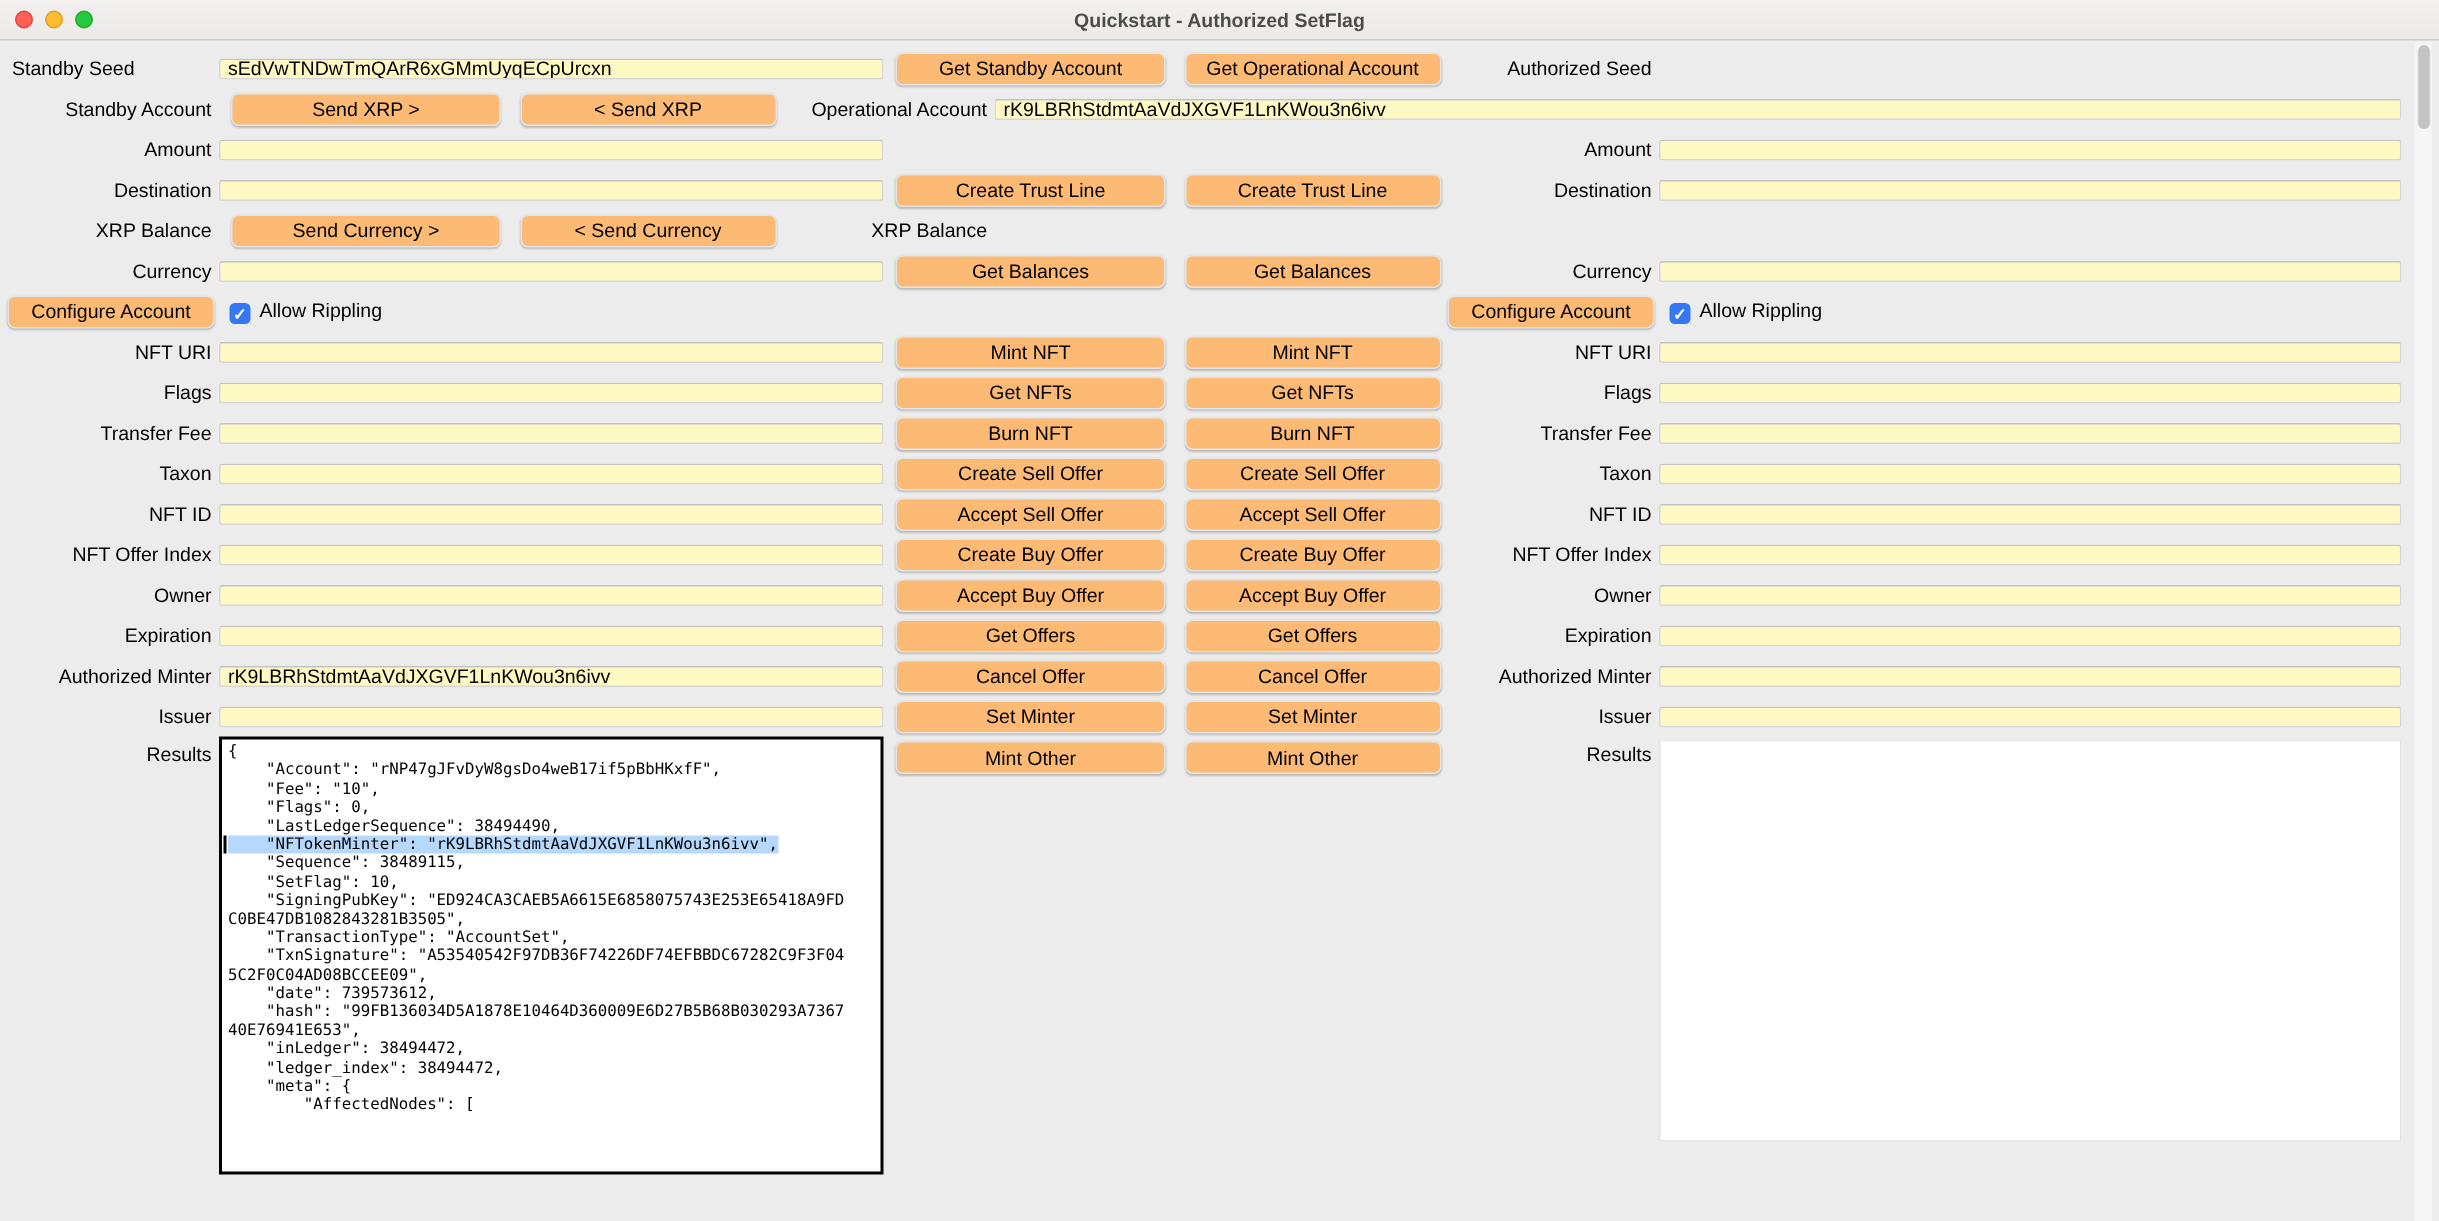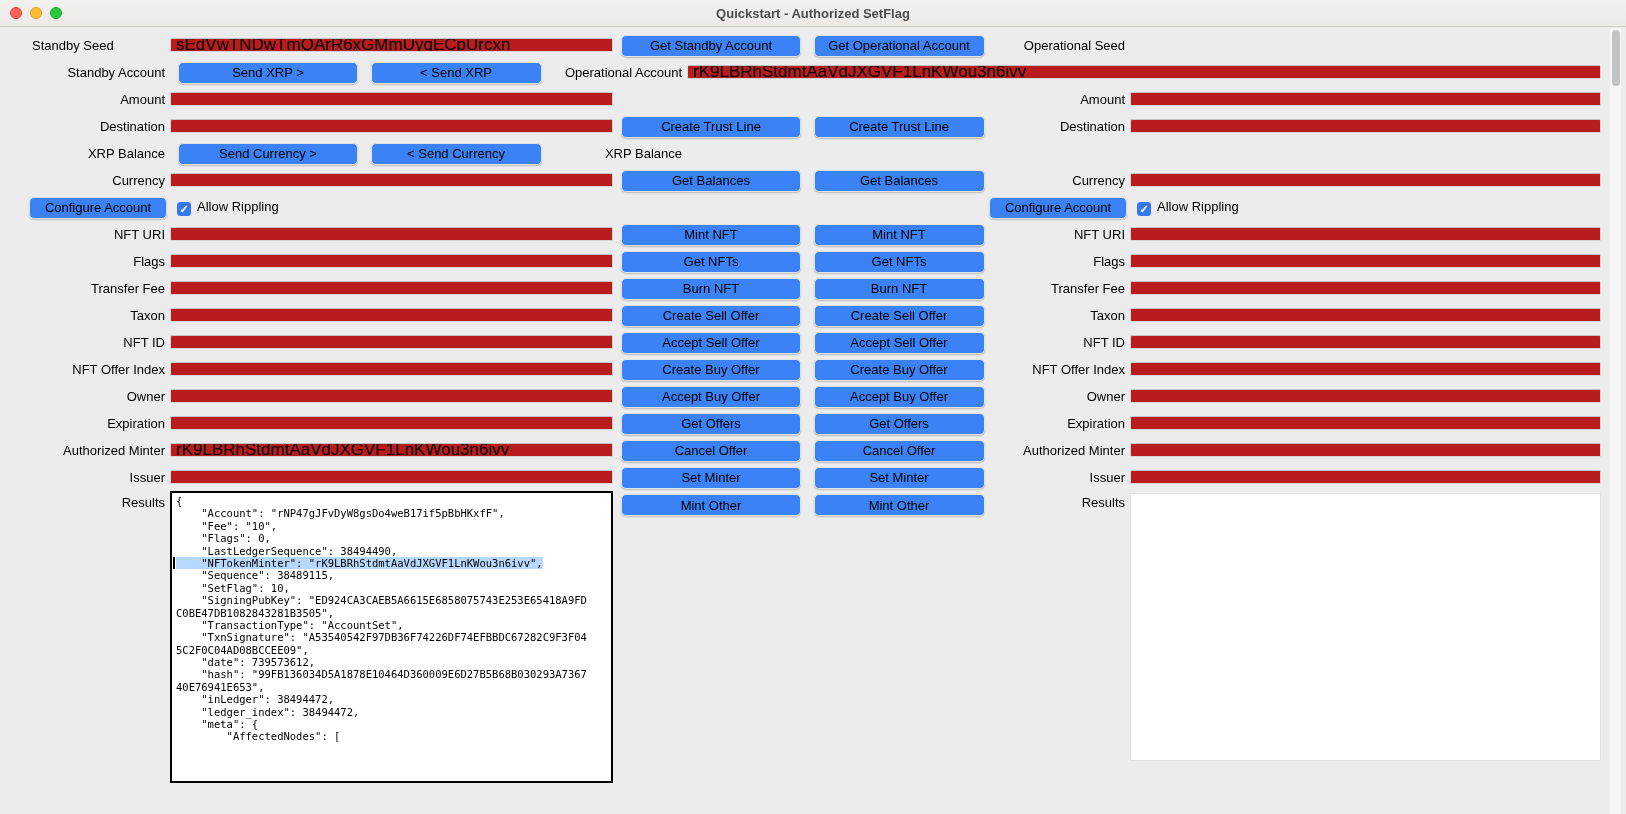--- a/index.html
+++ b/index.html
@@ -19,44 +19,44 @@
     display:flex; align-items:center; justify-content:center;
   }
   .traffic { position:absolute; left:10px; top:7px; display:flex; gap:8px; }
   .light { width:12px; height:12px; border-radius:50%; }
   .light.red    { background:#ff5f57; border:0.5px solid #e0443e; }
   .light.yellow { background:#febc2e; border:0.5px solid #dea123; }
   .light.green  { background:#28c840; border:0.5px solid #1dad2b; }
   .title { font-weight:bold; color:#4c4c4c; font-size:13px; }
 
   
-  .content { padding-top:5px;margin-left:24px; }
+  .content { padding-top:5px; }
   .row { display:flex; align-items:center; height:27px; }
   .row.tall { height:auto; align-items:flex-start;justify-content:center; }
   .lbl  { width:146px; text-align:right; padding-right:5px; white-space:nowrap; }
   .lbl.left-align { text-align:left; padding-left:8px; }
   .ent  { width:443px; }
   .bcell1 { width:196px; display:flex; justify-content:center; }
   .bcell2 { width:180px; display:flex; justify-content:center; }
   .lblr { width:141px; text-align:right; padding-right:5px; white-space:nowrap; }
   .entr { flex:1; margin-right:25px; }
   .rtop { padding-top:4px; }
   .btop { padding-top:3px; }
 
   
   input.entry {
     width:100%; height:14px;
     border:1px solid #d6d6d6; border-top-color:#c3c3c3;
-    border-radius:2px; background:#b91c1c;
-    font-family:"Liberation Sans", sans-serif; font-size:17px;
+    border-radius:2px; background:#fef9c3;
+    font-family:"Liberation Sans", sans-serif; font-size:13px;
     padding:0 5px; color:#000; outline:none;
   }
   button.mac {
     width:180px; height:22px;
-    background:#3b82f6;
+    background:#fdba74;
     border:1px solid #e4e4e4;
     border-radius:5px;
     box-shadow:0 1px 1.5px rgba(0,0,0,0.22);
     font-family:"Liberation Sans", sans-serif; font-size:13px; color:#000;
     padding:0; cursor:default;
   }
   .bcell2 button.mac { width:171px; }
   button.mac.cfg { width:138px; }
   .cfgcell-l { width:146px; padding-left:5px; }
   .cfgcell-r { width:141px; text-align:right; padding-right:3px; }
@@ -118,21 +118,21 @@
 
   <div class="row">
     <div class="lbl left-align">Standby Seed</div>
     <div class="ent"><input class="entry" value="sEdVwTNDwTmQArR6xGMmUyqECpUrcxn" style=""></div>
     <div class="bcell1">
         <button class="mac">Get Standby Account</button>
       </div>
     <div class="bcell2">
         <button class="mac">Get Operational Account</button>
       </div>
-    <div class="lblr">Operational Seed</div>
+    <div class="lblr">Authorized Seed</div>
   </div>
 
 
   <div class="row">
     <div class="lbl">Standby Account</div>
     <div class="bcell1">
         <button class="mac">Send XRP &gt;</button>
       </div>
     <div class="bcell2">
         <button class="mac">&lt; Send XRP</button>

